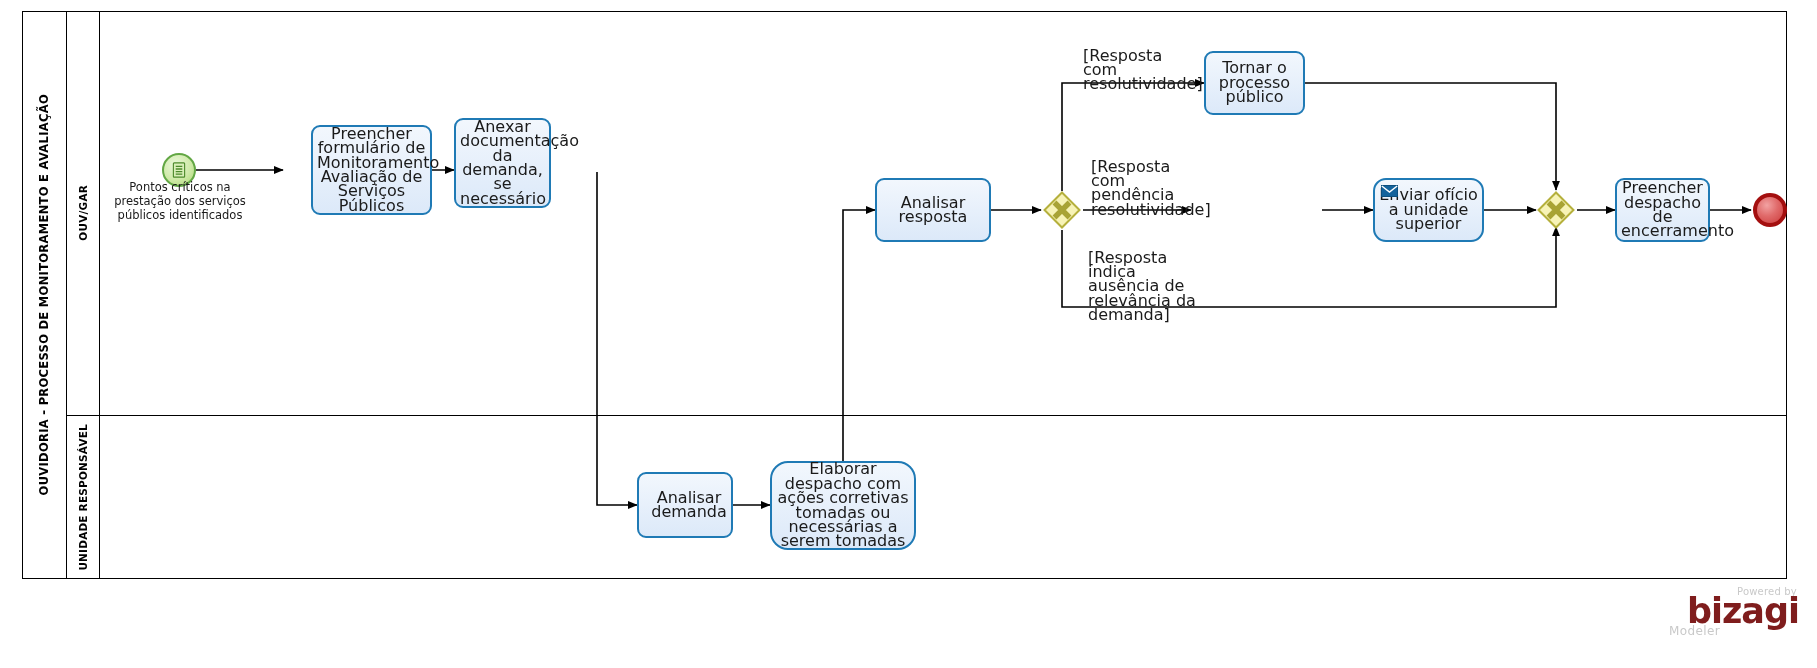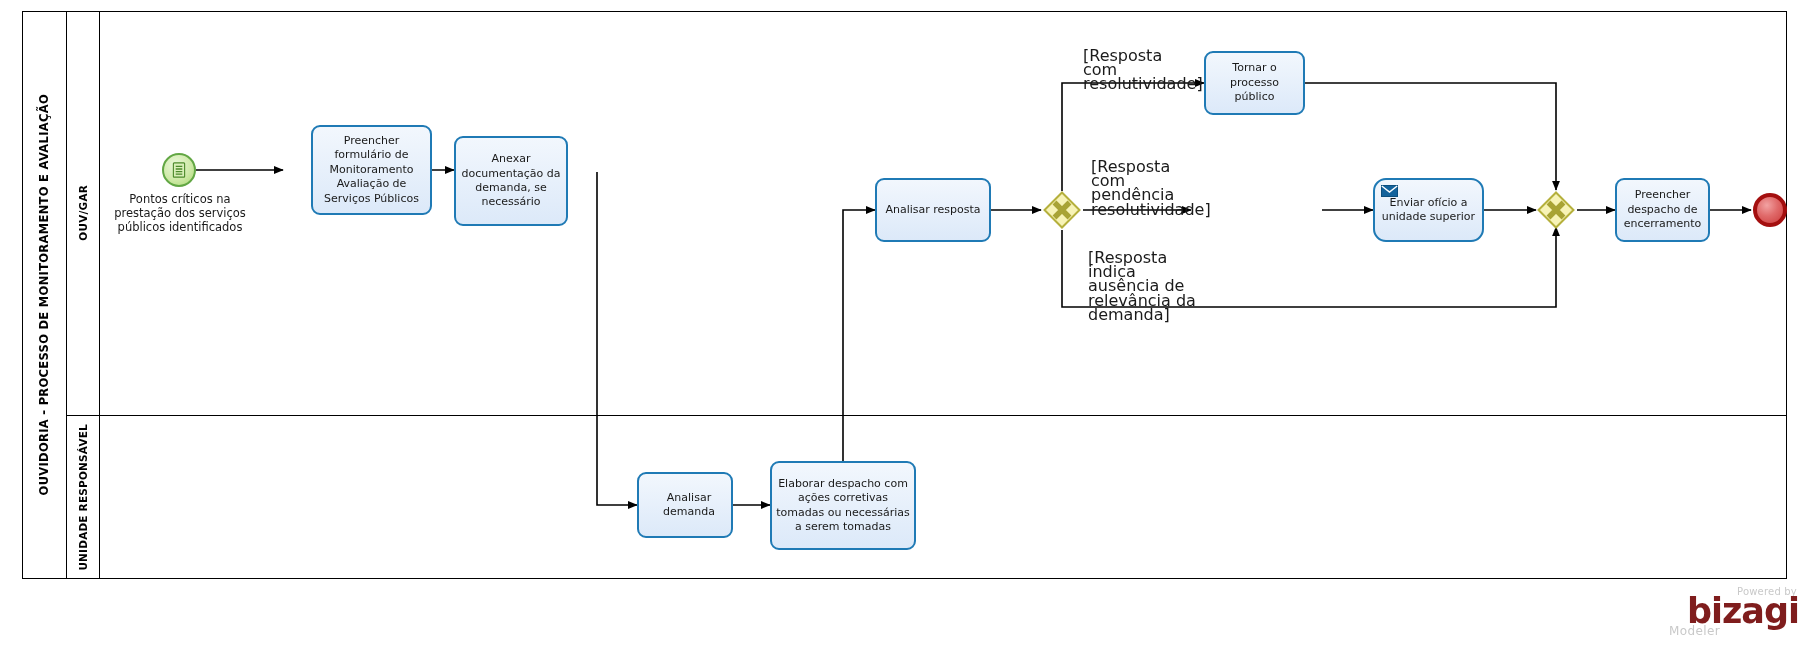--- a/index.html
+++ b/index.html
@@ -88,21 +88,21 @@
   .task {
     position: absolute;
     box-sizing: border-box;
     background: linear-gradient(to bottom, #f2f7fd 0%, #dce9f9 100%);
     border: 2px solid #1f7ab5;
     border-radius: 9px;
     display: flex;
     align-items: center;
     justify-content: center;
     text-align: center;
-    font-size: 11px;
+    font-size: 16px;
     line-height: 14.4px;
     color: #1a1a1a;
     padding: 2px 4px;
   }
   .task .txt { display: block; width: 100%; }
 
   .task.has-icon { align-items: center; border-radius: 13px; }
   .envelope-icon {
     position: absolute;
     left: 6px;
@@ -258,35 +258,35 @@
 
   <div class="start-event" style="left:162px; top:153px;">
     <svg class="start-icon" viewBox="0 0 13 16">
       <rect x="0.8" y="0.8" width="11.4" height="14.4" rx="1" fill="#d9efb9" stroke="#4c8a2b" stroke-width="1.3"></rect>
       <line x1="3.2" y1="4.4" x2="9.8" y2="4.4" stroke="#4c8a2b" stroke-width="1.3"></line>
       <line x1="3.2" y1="7.0" x2="9.8" y2="7.0" stroke="#4c8a2b" stroke-width="1.3"></line>
       <line x1="3.2" y1="9.6" x2="9.8" y2="9.6" stroke="#4c8a2b" stroke-width="1.3"></line>
       <line x1="3.2" y1="12.2" x2="9.8" y2="12.2" stroke="#4c8a2b" stroke-width="1.3"></line>
     </svg>
   </div>
-  <div class="free-label" style="left:110px; top:192px; width:140px;">Pontos críticos na prestação dos serviços públicos identificados</div>
+  <div class="free-label" style="left:110px; top:180px; width:140px;">Pontos críticos na prestação dos serviços públicos identificados</div>
 
   <div class="task" style="left:283px; top:125px; width:121px; height:90px;margin-left:28px;">
     <span class="txt">Preencher formulário de Monitoramento Avaliação de Serviços  Públicos</span>
   </div>
 
-  <div class="task" style="left:454px; top:136px; width:114px; height:90px;">
+  <div class="task" style="left:454px; top:118px; width:97px; height:90px;">
     <span class="txt">Anexar documentação da demanda, se necessário</span>
   </div>
 
   <div class="task" style="left:637px; top:472px; width:96px; height:66px;padding-left:12px;">
     <span class="txt">Analisar demanda</span>
   </div>
 
-  <div class="task" style="left:770px; top:461px; width:146px; height:89px;">
+  <div class="task" style="left:770px; top:461px; width:146px; height:89px;border-radius:18px;">
     <span class="txt">Elaborar despacho com ações corretivas tomadas ou necessárias a serem tomadas</span>
   </div>
 
   <div class="task" style="left:875px; top:178px; width:116px; height:64px;">
     <span class="txt">Analisar resposta</span>
   </div>
 
   <div class="task" style="left:1204px; top:51px; width:101px; height:64px;">
     <span class="txt">Tornar o processo público</span>
   </div>

